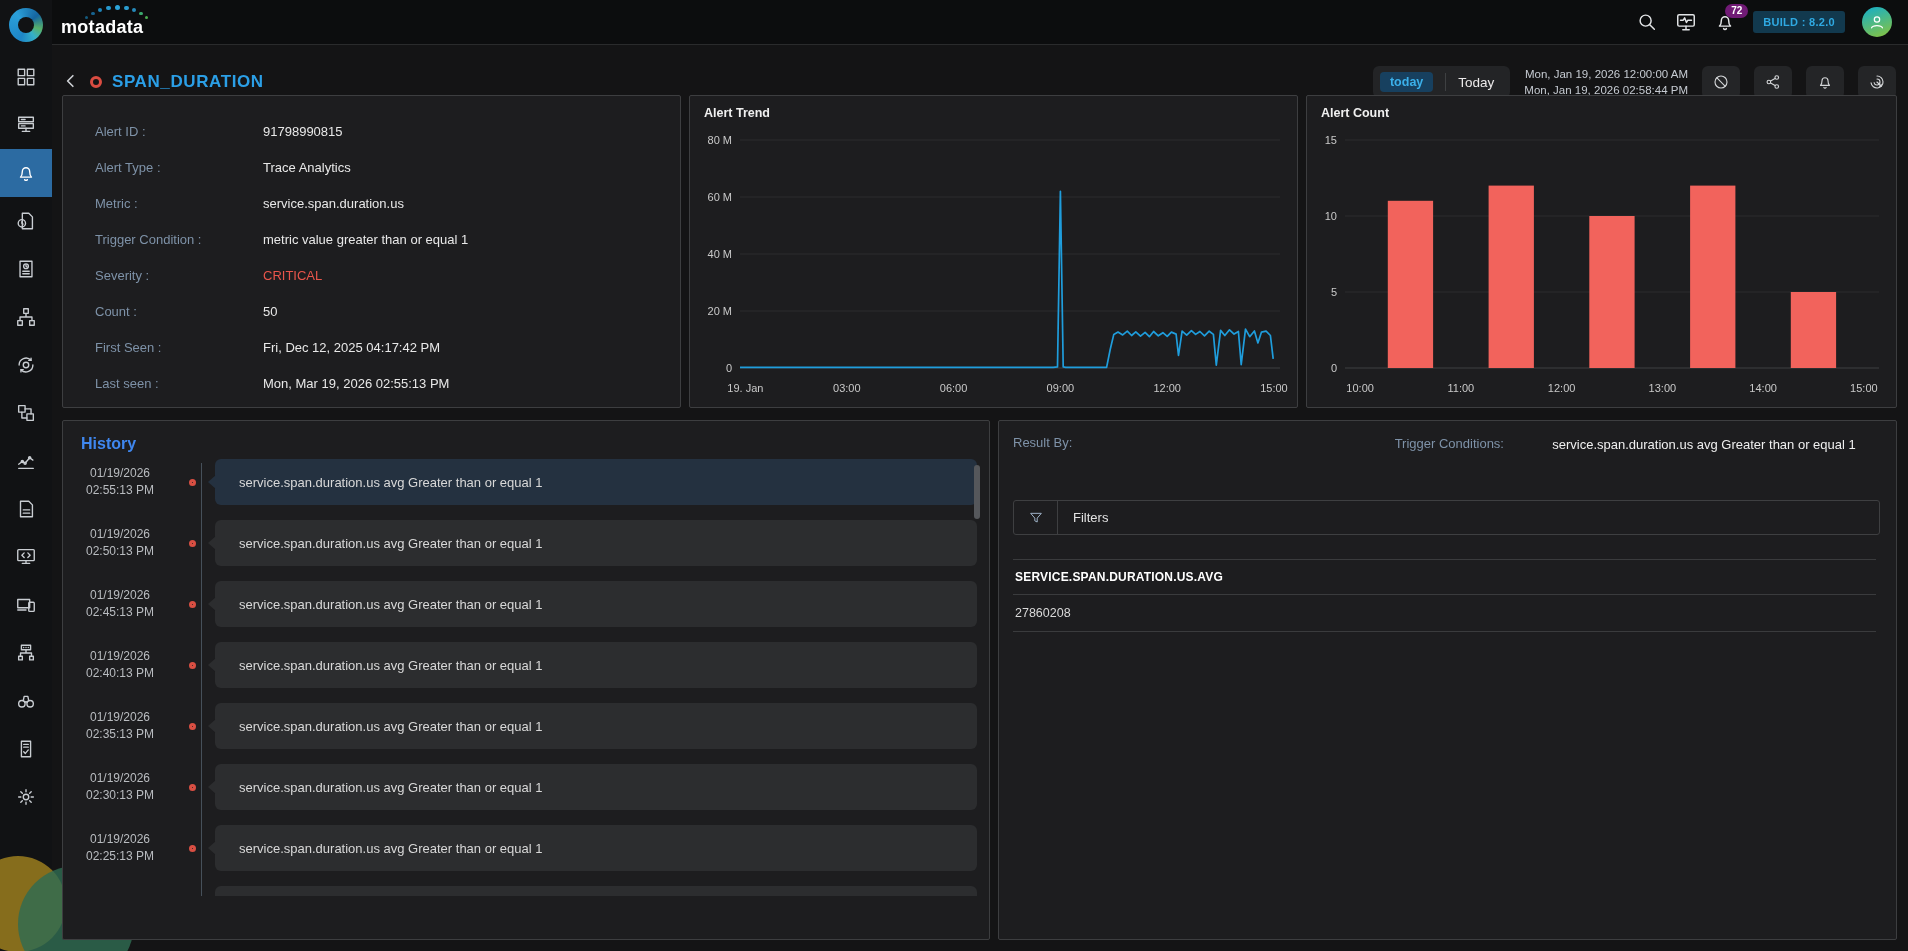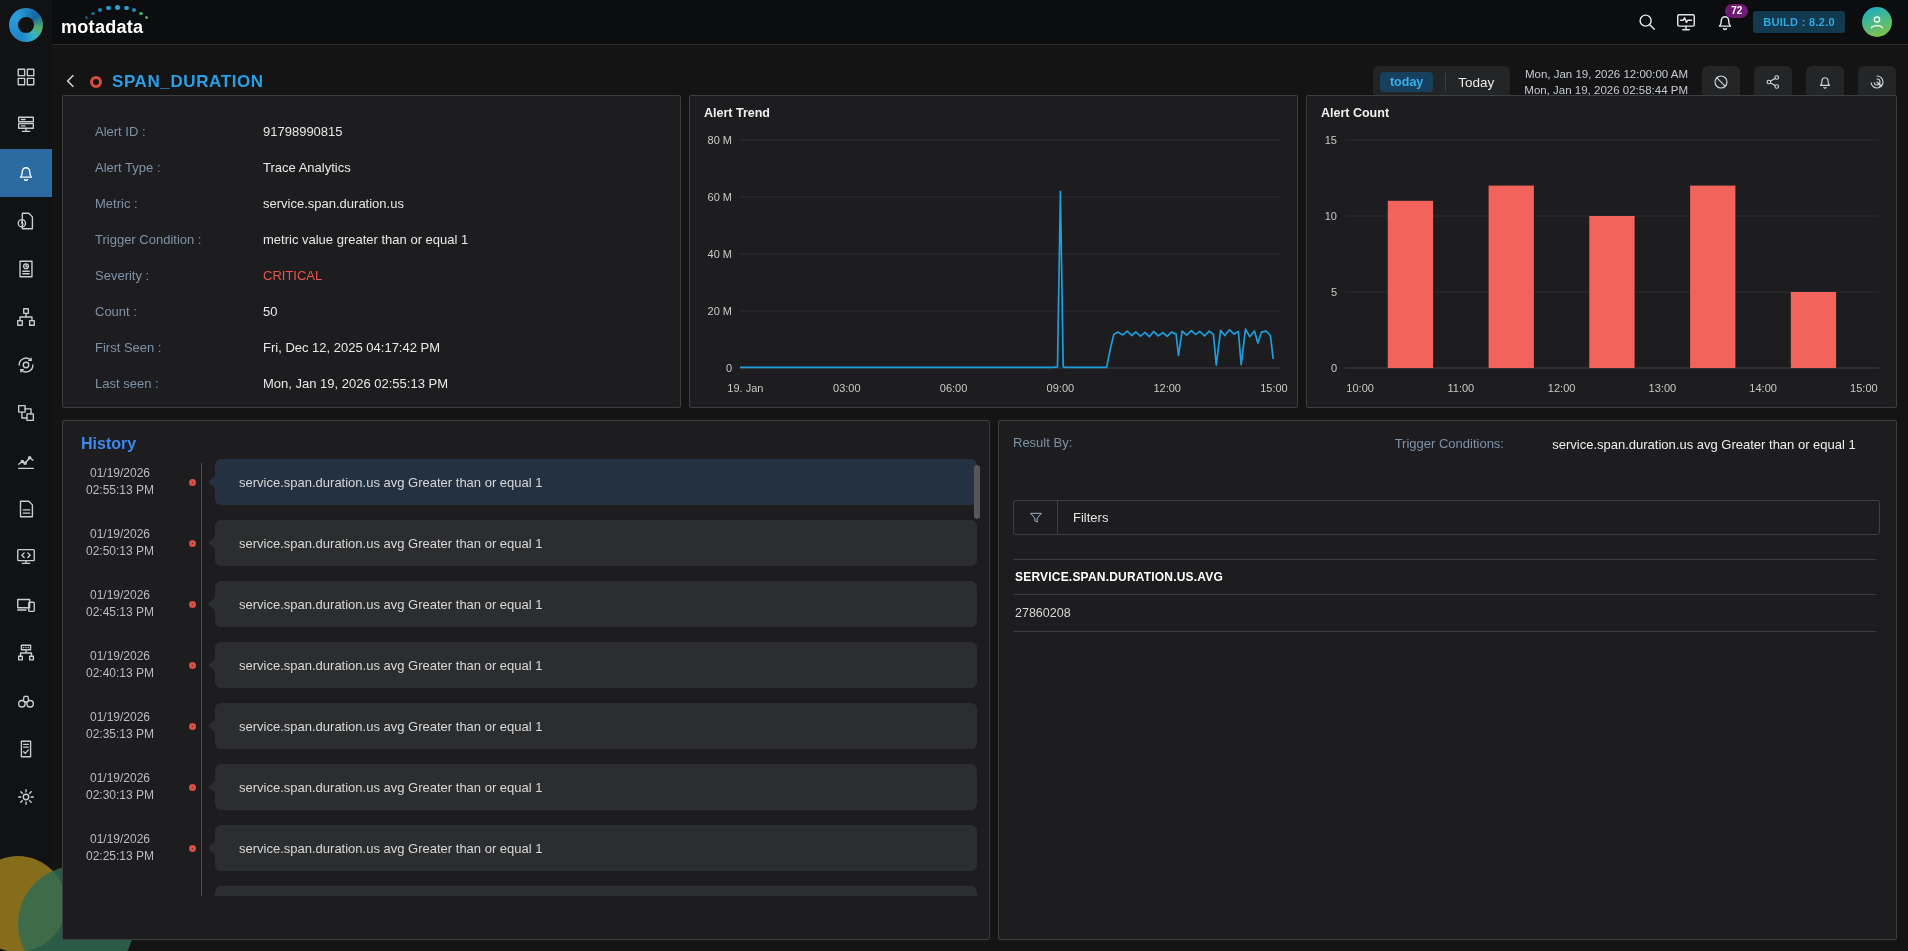--- a/index.html
+++ b/index.html
@@ -357,21 +357,21 @@
       <div class="d-row">
         <span class="d-label">Count :</span>
         <span class="d-value">50</span>
       </div>
       <div class="d-row">
         <span class="d-label">First Seen :</span>
         <span class="d-value">Fri, Dec 12, 2025 04:17:42 PM</span>
       </div>
       <div class="d-row">
         <span class="d-label">Last seen :</span>
-        <span class="d-value">Mon, Jan 19, 2026 02:55:13 PM</span>
+        <span class="d-value">Mon, Mar 19, 2026 02:55:13 PM</span>
       </div>
     </div>
 </section>
 
 <section class="panel" id="panel-trend">
   <div class="chart-title">Alert Trend</div>
   <svg class="chart-svg" id="trend-svg" width="600" height="274">
       <line x1="46" y1="240" x2="586" y2="240" stroke="#3f4042" stroke-width="1"></line>
       <text x="38" y="244" text-anchor="end" font-size="11" fill="#c9c9c9">0</text>
       <line x1="46" y1="183" x2="586" y2="183" stroke="#2c2d2f" stroke-width="1"></line>

